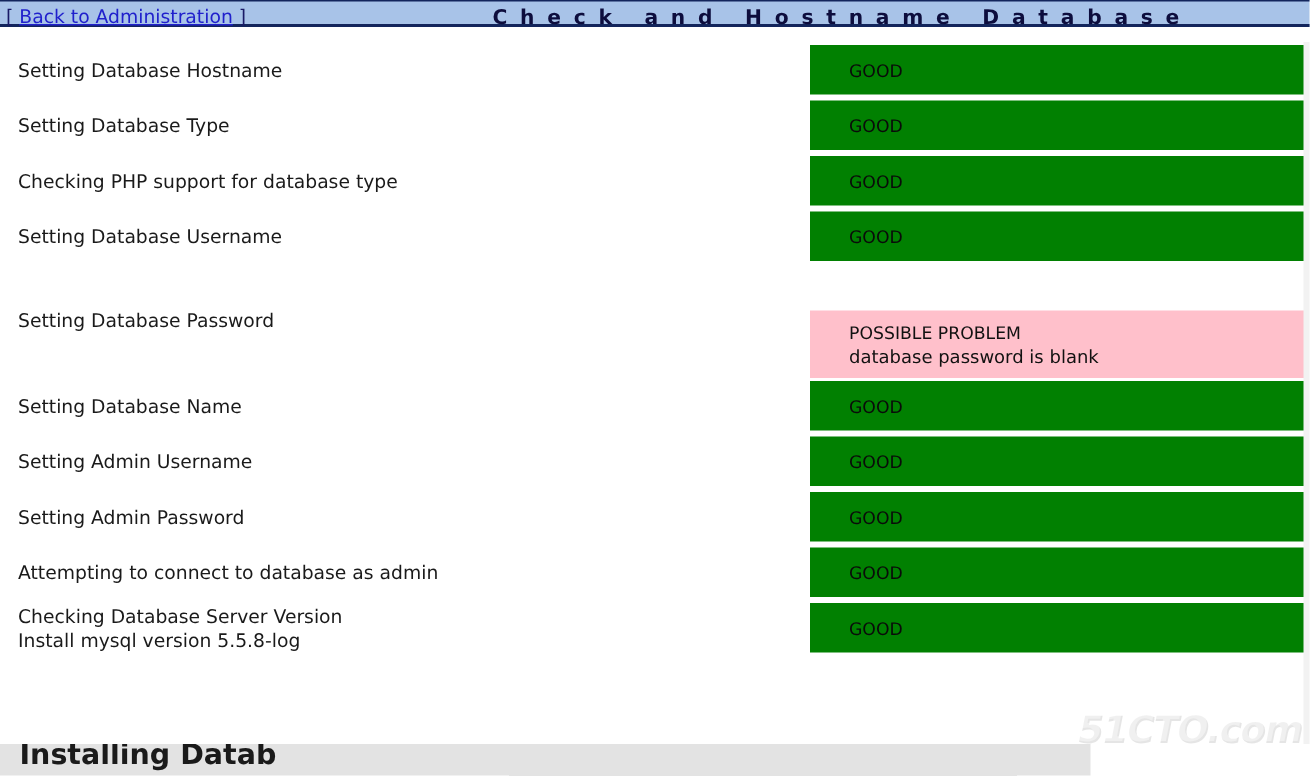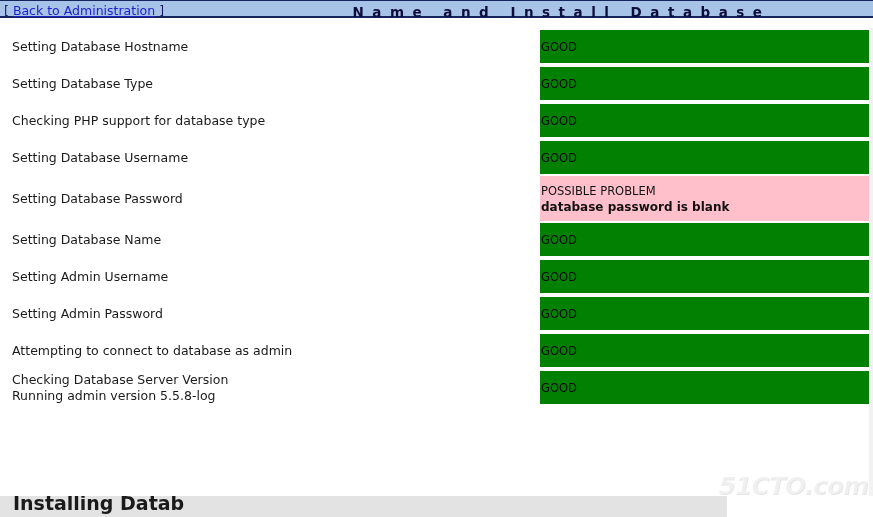--- a/index.html
+++ b/index.html
@@ -100,36 +100,37 @@
     display: block;
   }
   td.status-cell {
     width: 345px;
     padding: 0;
   }
   .status-box {
     width: 332px;
     min-height: 33px;
     box-sizing: border-box;
-    padding: 9px 0 0 1px;
+    padding: 9px 0 0 26px;
     font-size: 11.5px;
     line-height: 16px;
     position: relative;
   }
   .status-good {
     background: #018001;
     color: #0a0a0a;
   }
   .status-problem {
     background: #ffc0cb;
     color: #111111;
     padding-top: 7px;
     min-height: 45px;
-  }
-  .status-box .line2 { display:block; font-size:12px;font-weight:bold; }
+    margin-top: 31px;
+  }
+  .status-box .line2 { display:block; font-size:12px; }
 
   
   tr.tall { height: 45px; }
   tr.twoline { height: 47px; }
 
   
   #watermark {
     position: absolute;
     left: 718px;
     top: 445px;
@@ -178,21 +179,21 @@
 </style>
 </head>
 <body>
 
 <div id="header-bar">
   <div id="back-link-wrap">
     <span class="bracket">[</span>
     <a id="back-link" href="#">Back to Administration</a>
     <span class="bracket">]</span>
   </div>
-  <div id="page-title">Name and Install Database</div>
+  <div id="page-title">Check and Hostname Database</div>
 </div>
 
 <div id="content">
   <table id="status-table">
     <tbody>
         <tr>
           <td class="label-cell"><span>Setting Database Hostname</span></td>
           <td class="status-cell">
             <div class="status-box status-good"><span>GOOD</span></div>
           </td>
@@ -239,21 +240,21 @@
             <div class="status-box status-good"><span>GOOD</span></div>
           </td>
         </tr>
         <tr>
           <td class="label-cell"><span>Attempting to connect to database as admin</span></td>
           <td class="status-cell">
             <div class="status-box status-good"><span>GOOD</span></div>
           </td>
         </tr>
         <tr class="twoline">
-          <td class="label-cell"><span>Checking Database Server Version</span><span class="sub">Running admin version 5.5.8-log</span></td>
+          <td class="label-cell"><span>Checking Database Server Version</span><span class="sub">Install mysql version 5.5.8-log</span></td>
           <td class="status-cell">
             <div class="status-box status-good"><span>GOOD</span></div>
           </td>
         </tr>
       </tbody>
   </table>
 
   <div id="watermark">
     <div class="wm-main">51CTO.com</div>
 

